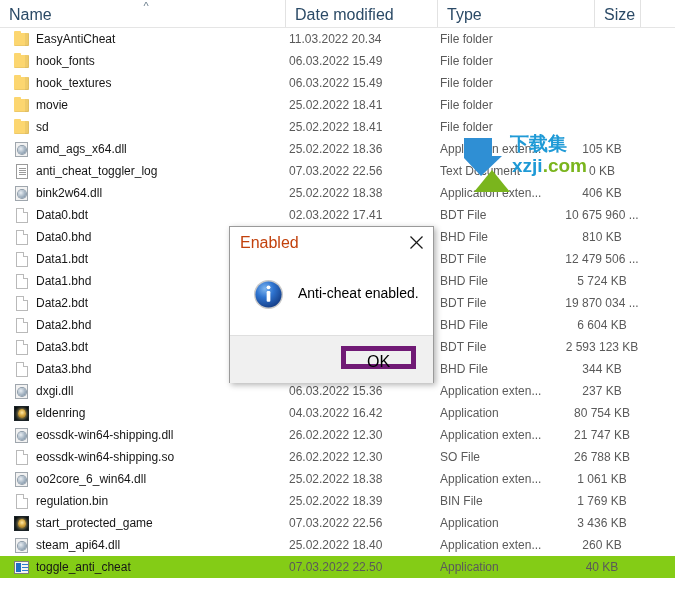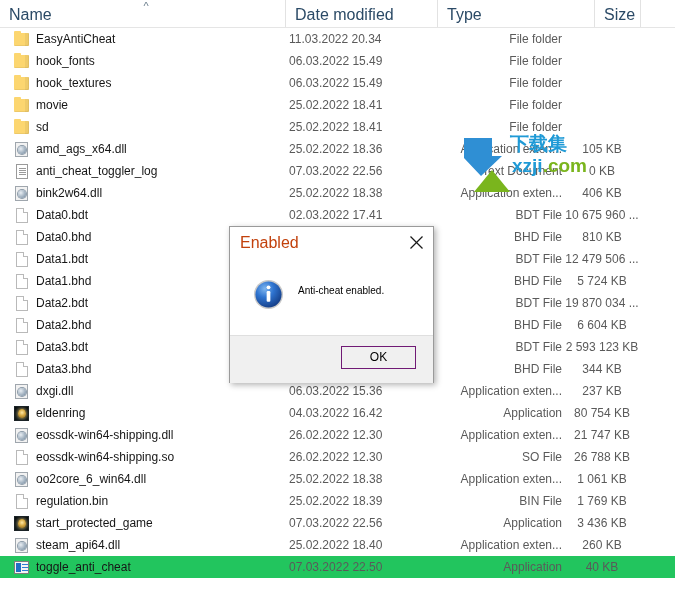--- a/index.html
+++ b/index.html
@@ -64,34 +64,34 @@
   .hdr-end  { left: 640px; width: 35px; }
 
   .rows { position: relative; }
 
   .row {
     position: relative;
     height: 22px;
     line-height: 22px;
     white-space: nowrap;
   }
-  .row.selected { background: #22c55e; }
+  .row.selected { background: #84cc16; }
 
   .cell {
     position: absolute;
     top: 0;
     height: 22px;
     line-height: 22px;
     font-size: 12px;
     overflow: hidden;
     white-space: nowrap;
   }
   .c-name { left: 36px; width: 245px; color: #161616; }
   .c-date { left: 289px; width: 145px; color: #5a5a5a; }
-  .c-type { left: 440px; width: 122px; color: #5a5a5a; text-align: right; }
+  .c-type { left: 440px; width: 122px; color: #5a5a5a; }
   .c-size { left: 560px; width: 84px; color: #5a5a5a; text-align: center; }
 
   
   .icon {
     position: absolute;
     left: 14px;
     top: 4px;
     width: 15px;
     height: 15px;
   }
@@ -283,37 +283,37 @@
     background: #ffffff;
   }
   #dialog .info-icon {
     position: absolute;
     left: 23px; top: 22px;
     width: 31px; height: 31px;
   }
   #dialog .msg {
     position: absolute;
     left: 68px; top: 28px;
-    font-size: 10px;
+    font-size: 14px;
     color: #000000;
   }
   #dialog .footer {
     position: relative;
     height: 47px;
     background: #f0f0f0;
     border-top: 1px solid #dfdfdf;
   }
   #dialog .ok-btn {
     position: absolute;
     left: 111px; top: 10px;
     width: 75px; height: 23px;
     background: #f0f0f0;
-    border: 1px solid #701a75;
+    border: 5px solid #701a75;
     box-shadow: inset 0 0 0 1px #f0f0f0;
-    font-size: 12px;
+    font-size: 16px;
     color: #000000;
     line-height: 21px;
     text-align: center;
     cursor: default;
     box-sizing: border-box;
   }
 </style>
 </head>
 <body>
 

